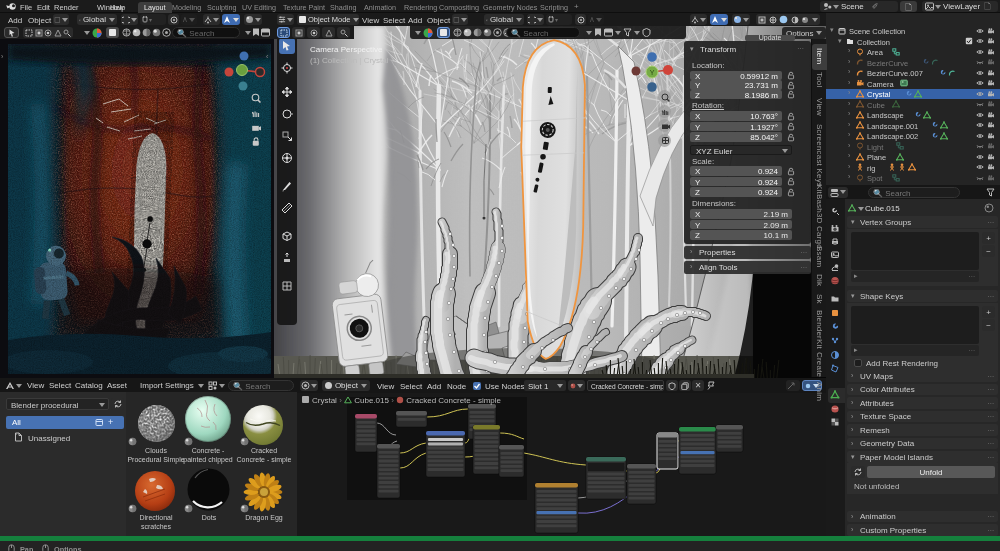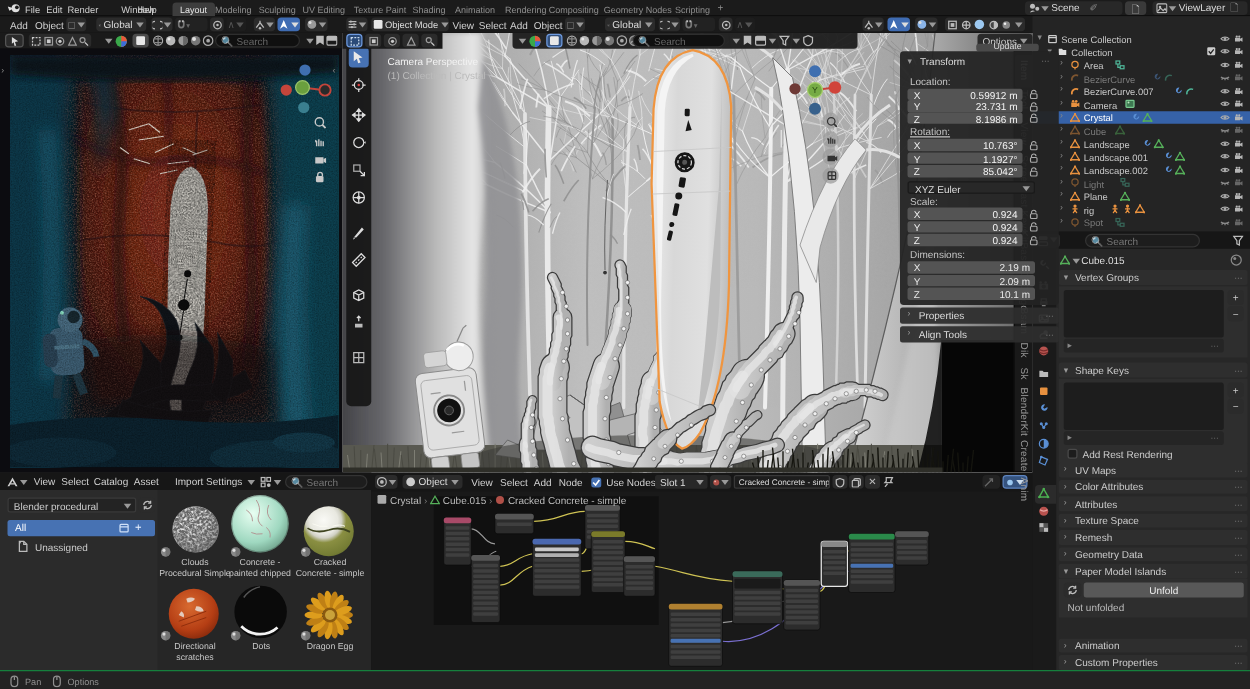--- a/index.html
+++ b/index.html
@@ -2416,33 +2416,33 @@
           <rect x="383.5" y="58" width="34" height="3.2" rx="1" fill="#4772b3"></rect>
           <rect x="419" y="32" width="27" height="27" rx="2" fill="#2c2c2c" stroke="#0a0a0a" stroke-width="0.5"></rect>
           <rect x="419" y="32" width="27" height="4.5" rx="2" fill="#555"></rect>
           <rect x="420.5" y="39" width="24" height="2.8" rx="1" fill="#3f3f3f"></rect>
           <rect x="420.5" y="43.3" width="24" height="2.8" rx="1" fill="#3f3f3f"></rect>
           <rect x="420.5" y="47.6" width="24" height="2.8" rx="1" fill="#3f3f3f"></rect>
           <rect x="420.5" y="51.9" width="24" height="2.8" rx="1" fill="#3f3f3f"></rect>
         </svg></div>
     </div>
 
-<div class="abs" style="left:0;top:536px;width:1000px;height:15px;background:#232323;border-top:1px solid #15803d;">
+<div class="abs" style="left:0;top:536px;width:1000px;height:15px;background:#232323;border-top:5px solid #15803d;font-weight:bold;">
   <span class="abs" style="left:8px;top:3px;"><svg width="7" height="10" viewBox="0 0 7 10">
           <rect x="0.8" y="0.8" width="5.4" height="8.4" rx="2.7" fill="none" stroke="#909090"></rect>
           <path d="M3.5,1 V4" stroke="#909090"></path>
         </svg></span>
   <span class="abs" style="left:20px;top:4px;color:#909090;font-size:7.3px;">Pan</span>
   <span class="abs" style="left:42px;top:3px;"><svg width="7" height="10" viewBox="0 0 7 10">
           <rect x="0.8" y="0.8" width="5.4" height="8.4" rx="2.7" fill="none" stroke="#909090"></rect>
           <path d="M3.5,1 V4" stroke="#909090"></path>
         </svg></span>
   <span class="abs" style="left:54px;top:4px;color:#909090;font-size:7.3px;">Options</span>
 </div>
-<div class="abs" style="left: 684px; top: 35px; width: 127px; height: 240px; z-index: 7; font-size: 8px; margin-left: 36px;">
+<div class="abs" style="left: 684px; top: 35px; width: 127px; height: 240px; z-index: 7; font-size: 8px;">
       <div class="abs" style="left:61px;top:0;width:50px;height:6px;background:#4a4a4a;border-radius:2px;color:#ddd;text-align:center;font-size:7px;line-height:5px;">Update</div>
       <div class="abs" style="left:0;top:6px;width:127px;height:203px;background:#232323f0;border-radius:3px;"></div>
       <div class="abs" style="left:6px;top:10px;color:#999;font-size:7px;">▾</div>
       <div class="abs" style="left:16px;top:9.5px;color:#ddd;">Transform</div>
       <div class="abs" style="left:113px;top:9px;color:#777;">∙∙∙</div>
       <div class="abs" style="left:8px;top:26px;color:#c5c5c5;">Location:</div>
       <div class="abs fld" style="left:6px;top:35.75px;width:92px;height:9.5px;">
         <span style="position:absolute;left:5px;top:1px;color:#f0f0f0;">X</span>
         <span style="position:absolute;right:4px;top:1px;color:#f5f5f5;">0.59912 m</span>
       </div>

